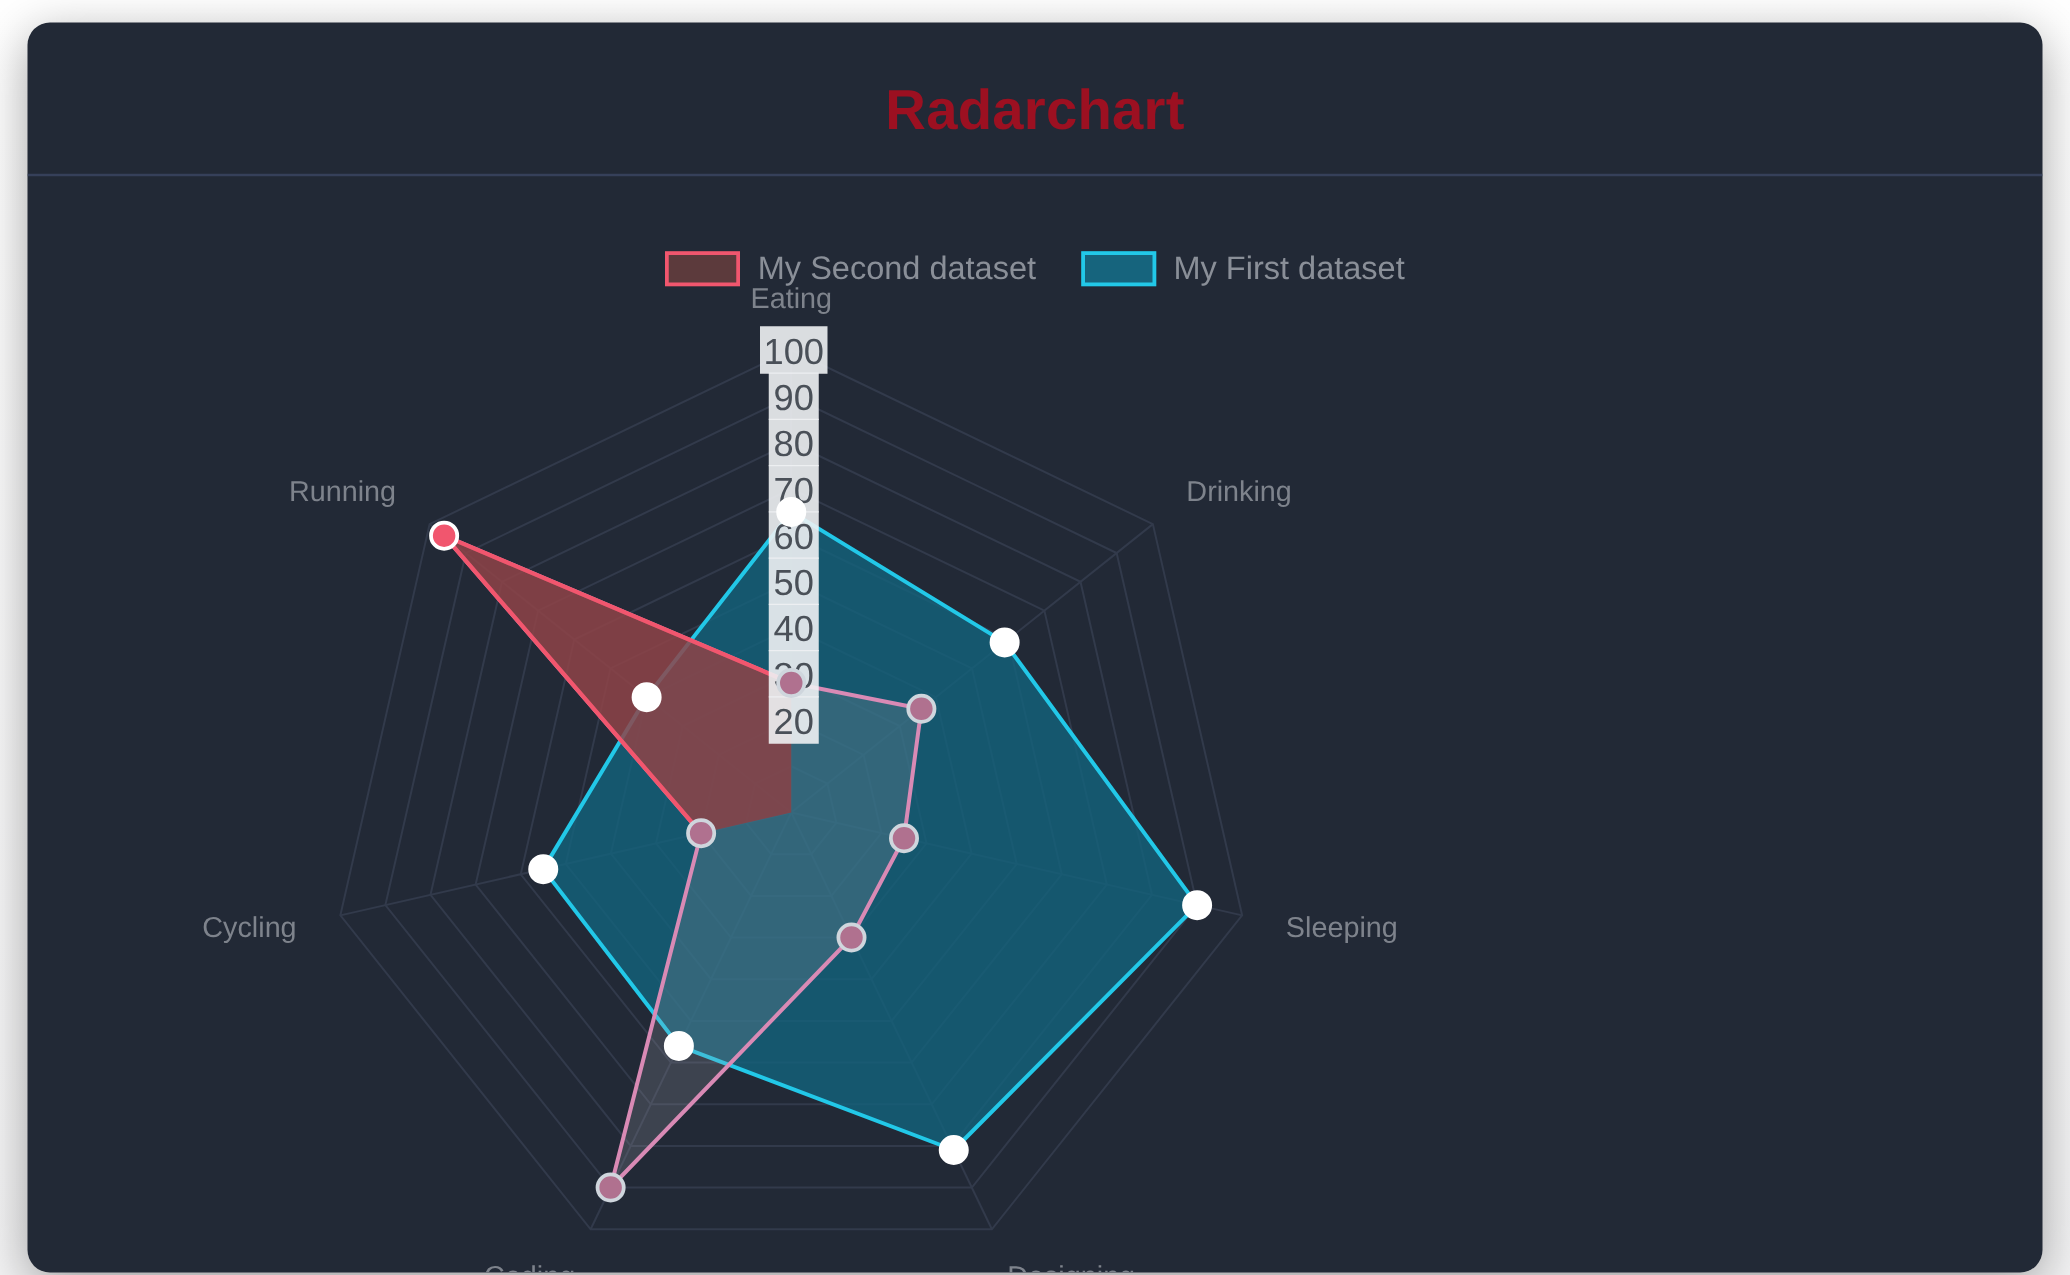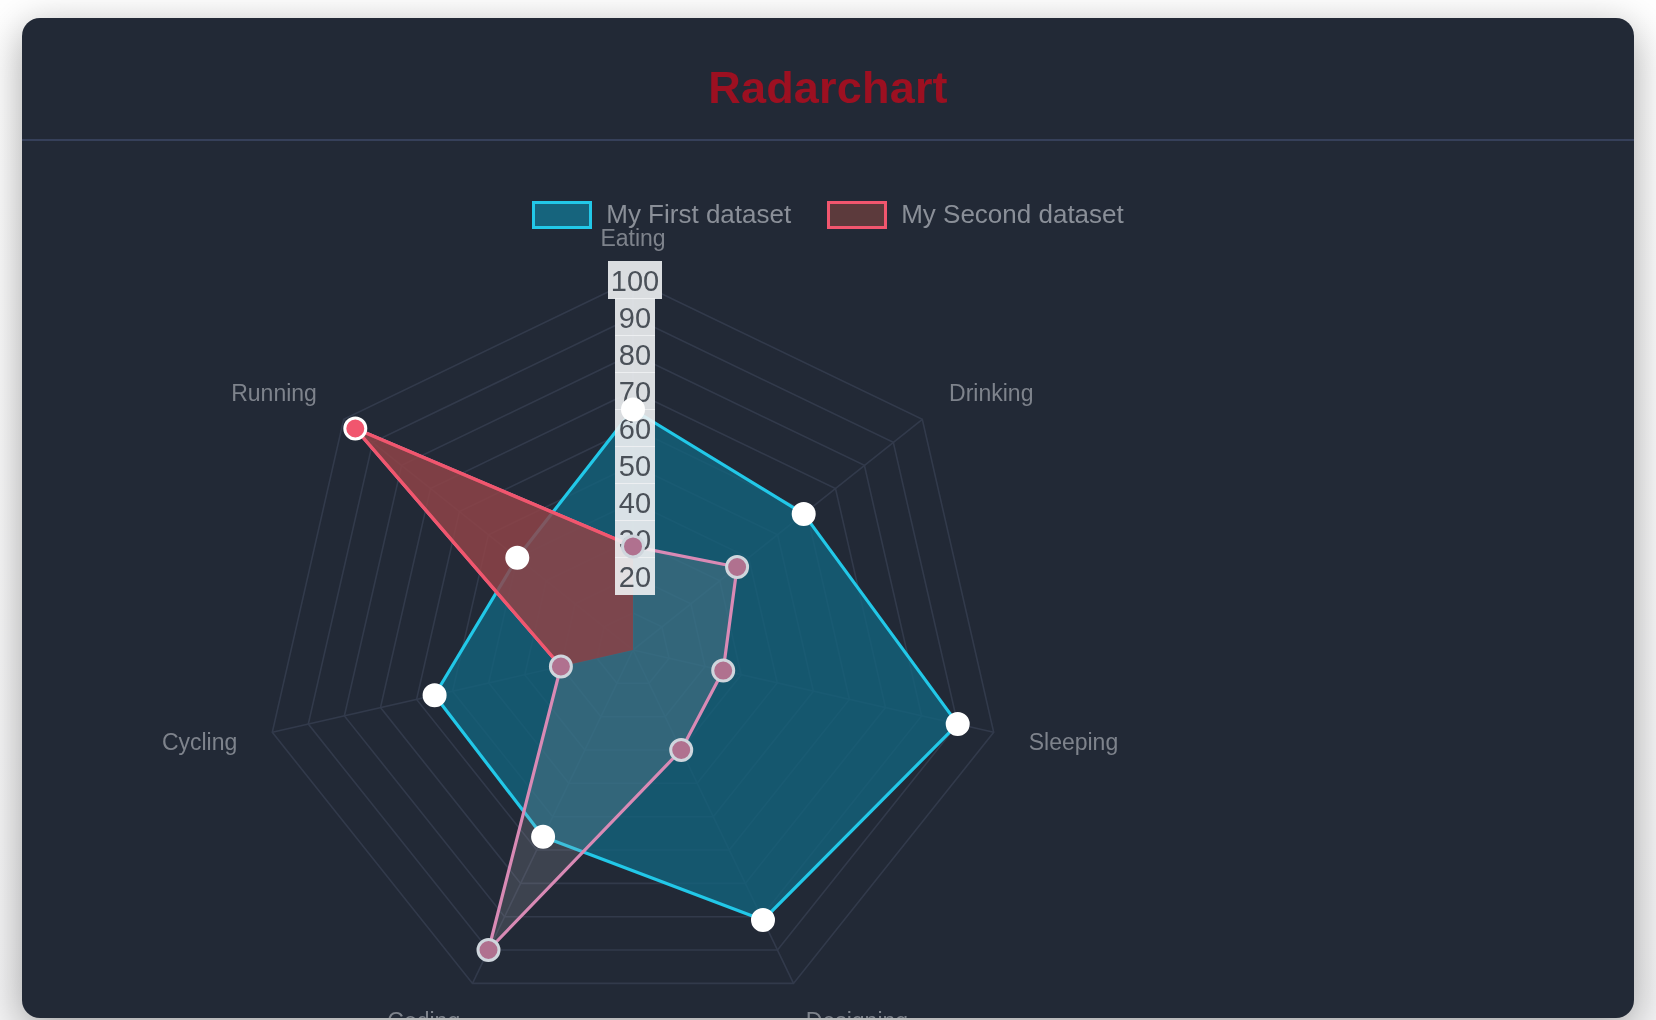--- a/index.html
+++ b/index.html
@@ -191,24 +191,24 @@
             <text x="1006.7" y="608.7" text-anchor="start" class="axis-label">Sleeping</text>
             <text x="783.8" y="888.2" text-anchor="start" class="axis-label">Designing</text>
             <text x="438.2" y="888.2" text-anchor="end" class="axis-label">Coding</text>
             <text x="215.3" y="608.7" text-anchor="end" class="axis-label">Cycling</text>
             <text x="294.9" y="260.1" text-anchor="end" class="axis-label">Running</text>
           </g>
         </svg>
 
       <div id="legend">
         <div class="legend-item">
+          <span class="legend-swatch" style="background: rgb(92, 58, 60); border: 3px solid rgb(241, 86, 110);"></span>
+          <span class="legend-label">My Second dataset</span>
+        </div>
+        <div class="legend-item">
           <span class="legend-swatch" style="background: rgb(22, 100, 125); border: 3px solid rgb(34, 200, 232);"></span>
           <span class="legend-label">My First dataset</span>
         </div>
-        <div class="legend-item">
-          <span class="legend-swatch" style="background: rgb(92, 58, 60); border: 3px solid rgb(241, 86, 110);"></span>
-          <span class="legend-label">My Second dataset</span>
-        </div>
       </div>
 
     </div>
   </div>
 </div>
 
 </body></html>

